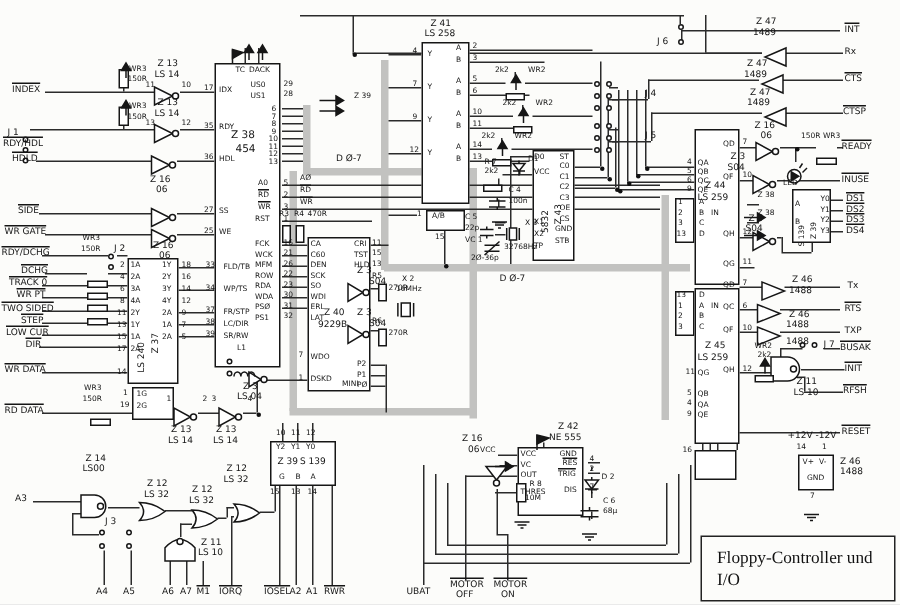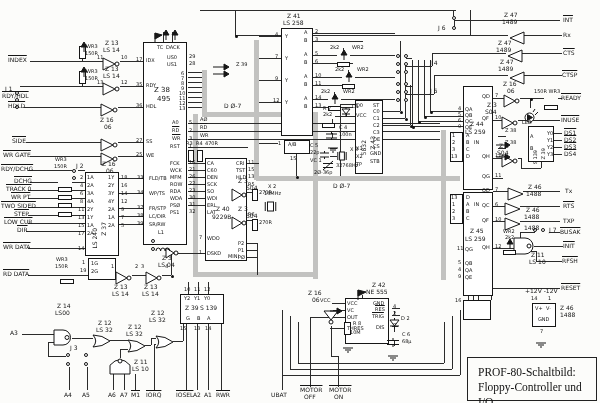--- a/index.html
+++ b/index.html
@@ -16,21 +16,20 @@
   .dot{position:absolute;width:3px;height:3px;background:#111;border-radius:50%;}
   #titleblock{position:absolute;left:467px;top:357px;width:130px;height:44px;border:1.5px solid #222;
       background:#fcfcfa;font-family:"Liberation Serif","DejaVu Serif",serif;padding:7px 0 0 10px;box-sizing:border-box;}
   #titleblock div{font-size:11.5px;line-height:1.3;color:#111;}
 </style>
 </head>
 <body>
 
 <div id="cv">
   <div id="titleblock">
-    <div>PROF-80-Schaltbild:</div>
     <div>Floppy-Controller und I/O</div>
   </div>
 <div class="bus" style="left: 202px; top: 70px; width: 5px; height: 45px;"></div>
     <div class="bus" style="left: 202px; top: 112px; width: 116px; height: 5px;"></div>
     <div class="bus" style="left: 313px; top: 112px; width: 5px; height: 167px;"></div>
     <div class="bus" style="left: 256px; top: 176px; width: 204px; height: 5px;"></div>
     <div class="bus" style="left: 254px; top: 40px; width: 5px; height: 140px;"></div>
     <div class="bus" style="left: 441px; top: 130px; width: 5px; height: 150px;"></div>
     <div class="bus" style="left: 193px; top: 114px; width: 5px; height: 160px;"></div>
     <div class="bus" style="left: 193px; top: 272px; width: 125px; height: 5px;"></div>
@@ -785,21 +784,21 @@
     <div class="lb b" style="left: 564px; top: 151px;">DS4</div>
     <div class="lb" style="left: 565px; top: 188px;">Tx</div>
     <div class="lb b" style="left: 563px; top: 203px;">RTS</div>
     <div class="lb" style="left: 563px; top: 218px;">TXP</div>
     <div class="lb b" style="left: 560px; top: 229px;">BUSAK</div>
     <div class="lb b" style="left: 563px; top: 243px;">INIT</div>
     <div class="lb b" style="left: 562px; top: 258px;">RFSH</div>
     <div class="lb b" style="left: 561px; top: 285px;">RESET</div>
     <div class="lb" style="left: 525px; top: 288px;">+12V  -12V</div>
     <div class="lb" style="left: 154px; top: 87px; font-size: 7px;">Z 38</div>
-    <div class="lb" style="left: 157px; top: 96px; font-size: 7px;">495</div>
+    <div class="lb" style="left: 157px; top: 96px; font-size: 7px;">454</div>
     <div class="lb" style="left: 157px; top: 45px; font-size: 5px;">TC</div>
     <div class="lb" style="left: 166px; top: 45px; font-size: 5px;">DACK</div>
     <div class="lb" style="left: 146px; top: 58px; font-size: 5px;">IDX</div>
     <div class="lb" style="left: 136px; top: 57px; font-size: 5px;">17</div>
     <div class="lb" style="left: 146px; top: 83px; font-size: 5px;">RDY</div>
     <div class="lb" style="left: 136px; top: 82px; font-size: 5px;">35</div>
     <div class="lb" style="left: 146px; top: 104px; font-size: 5px;">HDL</div>
     <div class="lb" style="left: 136px; top: 103px; font-size: 5px;">36</div>
     <div class="lb" style="left: 146px; top: 139px; font-size: 5px;">SS</div>
     <div class="lb" style="left: 136px; top: 138px; font-size: 5px;">27</div>

